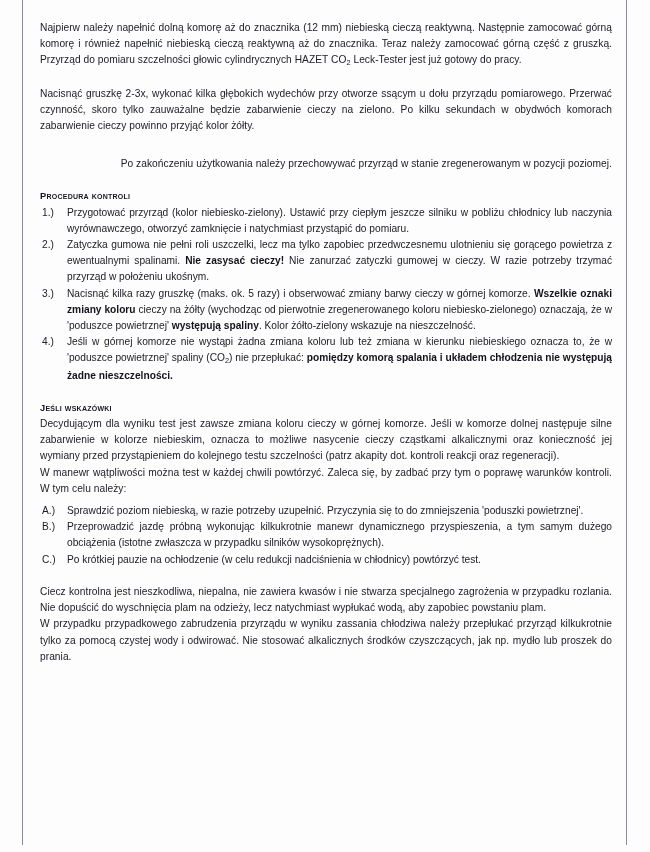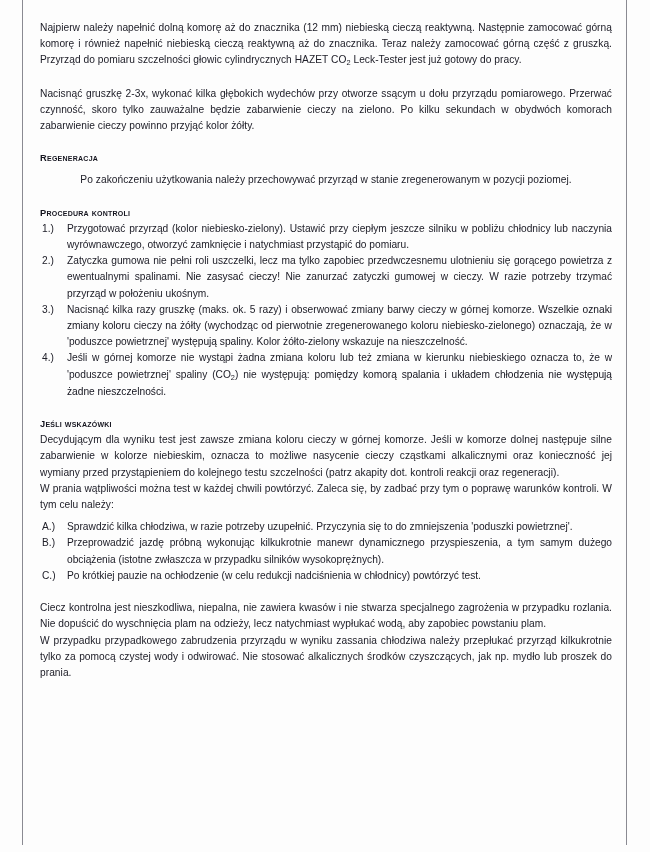--- a/index.html
+++ b/index.html
@@ -44,21 +44,21 @@
   }
 
   p {
     margin: 0;
     font-size: 10.2px;
     line-height: 16.2px;
     text-align: justify;
     color: #20202a;
     letter-spacing: 0.05px;
   }
-  p.last-line { text-align: center; }
+  p.last-line { text-align: right; }
 
   .para-block { margin-bottom: 0; }
 
   h2.section-heading {
     margin: 0;
     font-size: 9.3px;
     line-height: 16.2px;
     font-weight: bold;
     font-variant: small-caps;
     letter-spacing: 0.25px;
@@ -87,42 +87,41 @@
   }
   .list-body {
     flex: 1 1 auto;
     font-size: 10.2px;
     line-height: 16.2px;
     text-align: justify;
     color: #20202a;
   }
   .list-body.ragged { text-align: left; }
 
-  b, strong { font-weight: normal; color: #13131d; }
+  b, strong { font-weight: bold; color: #13131d; }
   sub { font-size: 7.4px; vertical-align: baseline; position: relative; top: 2px; }
 </style>
 </head>
 <body>
 
 <div class="page">
 
   <div class="page-rule left"></div>
   <div class="page-rule right"></div>
 
   <div class="content">
 
     <p class="para-block"><span>Najpierw należy napełnić dolną komorę aż do znacznika (12 mm) niebieską cieczą reaktywną. Następnie zamocować górną komorę i również napełnić niebieską cieczą reaktywną aż do znacznika. Teraz należy zamocować górną część z gruszką. Przyrząd do pomiaru szczelności głowic cylindrycznych HAZET CO</span><sub>2</sub><span> Leck-Tester jest już gotowy do pracy.</span></p>
 
     <div class="spacer-lg"></div>
 
     <p class="para-block">Nacisnąć gruszkę 2-3x, wykonać kilka głębokich wydechów przy otworze ssącym u dołu przyrządu pomiarowego. Przerwać czynność, skoro tylko zauważalne będzie zabarwienie cieczy na zielono. Po kilku sekundach w obydwóch komorach zabarwienie cieczy powinno przyjąć kolor żółty.</p>
 
     <div class="spacer-lg"></div>
 
-    <h2 class="section-heading">Regeneracja</h2>
     <div class="spacer-sm"></div>
     <p class="para-block last-line">Po zakończeniu użytkowania należy przechowywać przyrząd w stanie zregenerowanym w pozycji poziomej.</p>
 
     <div class="spacer-lg"></div>
 
     <h2 class="section-heading">Procedura kontroli</h2>
     <ol class="num-list">
       <li class="list-item">
         <span class="list-marker">1.)</span>
         <span class="list-body"><span>Przygotować przyrząd (kolor niebiesko-zielony). Ustawić przy ciepłym jeszcze silniku w pobliżu chłodnicy lub naczynia wyrównawczego, otworzyć zamknięcie i natychmiast przystąpić do pomiaru.</span></span>
@@ -130,36 +129,36 @@
       <li class="list-item">
         <span class="list-marker">2.)</span>
         <span class="list-body"><span>Zatyczka gumowa nie pełni roli uszczelki, lecz ma tylko zapobiec przedwczesnemu ulotnieniu się gorącego powietrza z ewentualnymi spalinami. </span><b>Nie zasysać cieczy!</b><span> Nie zanurzać zatyczki gumowej w cieczy. W razie potrzeby trzymać przyrząd w położeniu ukośnym.</span></span>
       </li>
       <li class="list-item">
         <span class="list-marker">3.)</span>
         <span class="list-body"><span>Nacisnąć kilka razy gruszkę (maks. ok. 5 razy) i obserwować zmiany barwy cieczy w górnej komorze. </span><b>Wszelkie oznaki zmiany koloru</b><span> cieczy na żółty (wychodząc od pierwotnie zregenerowanego koloru niebiesko-zielonego) oznaczają, że w 'poduszce powietrznej' </span><b>występują spaliny</b><span>. Kolor żółto-zielony wskazuje na nieszczelność.</span></span>
       </li>
       <li class="list-item">
         <span class="list-marker">4.)</span>
-        <span class="list-body"><span>Jeśli w górnej komorze nie wystąpi żadna zmiana koloru lub też zmiana w kierunku niebieskiego oznacza to, że w 'poduszce powietrznej' spaliny (CO</span><sub>2</sub><span>) nie występują: </span><b>pomiędzy komorą spalania i układem chłodzenia nie występują żadne nieszczelności.</b></span>
+        <span class="list-body"><span>Jeśli w górnej komorze nie wystąpi żadna zmiana koloru lub też zmiana w kierunku niebieskiego oznacza to, że w 'poduszce powietrznej' spaliny (CO</span><sub>2</sub><span>) nie przepłukać: </span><b>pomiędzy komorą spalania i układem chłodzenia nie występują żadne nieszczelności.</b></span>
       </li>
     </ol>
 
     <div class="spacer-lg"></div>
 
     <h2 class="section-heading">Jeśli wskazówki</h2>
     <p class="para-block">Decydującym dla wyniku test jest zawsze zmiana koloru cieczy w górnej komorze. Jeśli w komorze dolnej następuje silne zabarwienie w kolorze niebieskim, oznacza to możliwe nasycenie cieczy cząstkami alkalicznymi oraz konieczność jej wymiany przed przystąpieniem do kolejnego testu szczelności (patrz akapity dot. kontroli reakcji oraz regeneracji).</p>
-    <p class="para-block">W prania wątpliwości można test w każdej chwili powtórzyć. Zaleca się, by zadbać przy tym o poprawę warunków kontroli. W tym celu należy:</p>
+    <p class="para-block">W manewr wątpliwości można test w każdej chwili powtórzyć. Zaleca się, by zadbać przy tym o poprawę warunków kontroli. W tym celu należy:</p>
 
     <div class="spacer-sm"></div>
 
     <ol class="alpha-list">
       <li class="list-item">
         <span class="list-marker">A.)</span>
-        <span class="list-body ragged">Sprawdzić kilka chłodziwa, w razie potrzeby uzupełnić. Przyczynia się to do zmniejszenia 'poduszki powietrznej'.</span>
+        <span class="list-body ragged">Sprawdzić poziom niebieską, w razie potrzeby uzupełnić. Przyczynia się to do zmniejszenia 'poduszki powietrznej'.</span>
       </li>
       <li class="list-item">
         <span class="list-marker">B.)</span>
         <span class="list-body">Przeprowadzić jazdę próbną wykonując kilkukrotnie manewr dynamicznego przyspieszenia, a tym samym dużego obciążenia (istotne zwłaszcza w przypadku silników wysokoprężnych).</span>
       </li>
       <li class="list-item">
         <span class="list-marker">C.)</span>
         <span class="list-body ragged">Po krótkiej pauzie na ochłodzenie (w celu redukcji nadciśnienia w chłodnicy) powtórzyć test.</span>
       </li>
     </ol>

